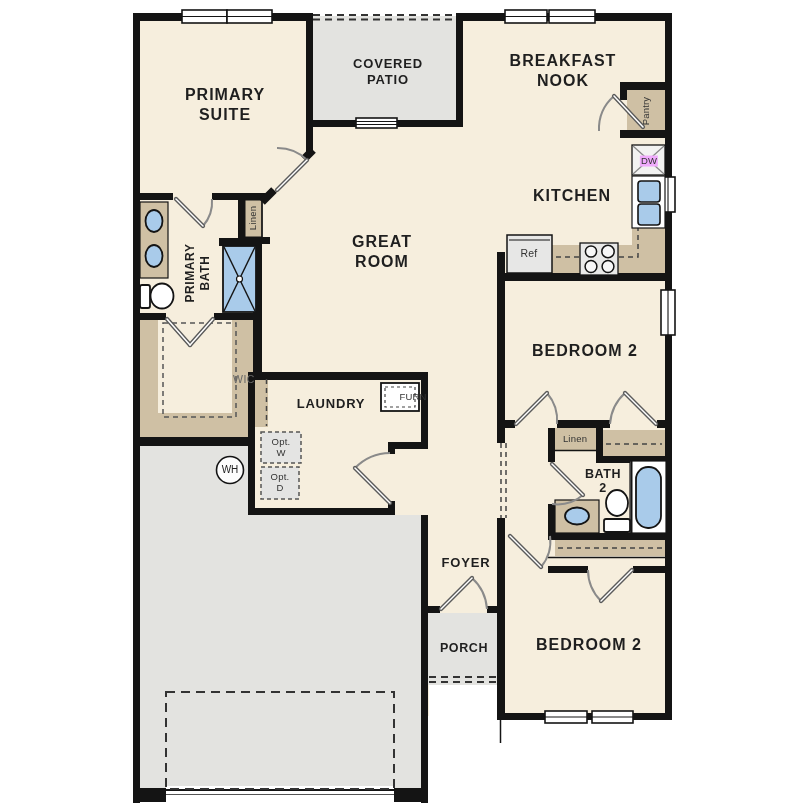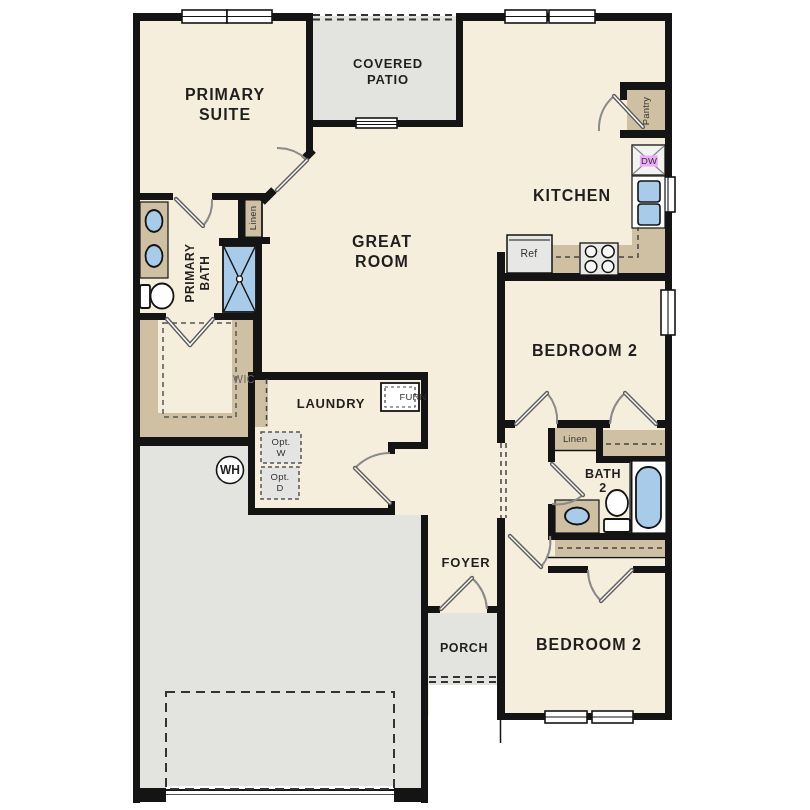--- a/index.html
+++ b/index.html
@@ -11,21 +11,21 @@
          font-family:"Liberation Sans", sans-serif;}
   .stage svg{position:absolute;left:0;top:0;}
   .lbl{position:absolute;transform:translate(-50%,-50%);white-space:pre-line;text-align:center;
        color:#1f1f1f;font-weight:bold;font-size:16px;line-height:1.25;letter-spacing:1px;}
   .lbl.md{font-size:13px;letter-spacing:0.8px;}
   .lbl.sm{font-size:12.5px;letter-spacing:0.6px;}
   .lbl.tiny{font-weight:normal;font-size:9.5px;color:#333;letter-spacing:0.2px;line-height:1.15;}
   .lbl.gray{font-weight:normal;font-size:10.5px;color:#666;letter-spacing:0.5px;margin-left:48px;}
   .lbl.vrt{transform:translate(-50%,-50%) rotate(-90deg);}
   .lbl.chip{background:#f0abfc;padding:0 1px;}
-  .lbl.wh{font-size:12px;font-weight:bold;color:#222;letter-spacing:0;}
+  .lbl.wh{font-size:10px;font-weight:normal;color:#222;letter-spacing:0;}
 </style>
 </head>
 <body>
 
 <div class="stage">
 
 <svg width="810" height="810" viewBox="0 0 810 810">
 
   <g>
     <rect x="136" y="16" width="532" height="700" style="fill:var(--floor)"></rect>
@@ -242,20 +242,22 @@
       <line x1="632" y1="570" x2="601" y2="601"></line>
       <line x1="441" y1="609" x2="472" y2="578"></line>
     </g>
   </g>
 </svg>
 
 <div class="lbl" style="left:225px;top:105px">PRIMARY
 SUITE</div>
 <div class="lbl md" style="left:388px;top:72px">COVERED
 PATIO</div>
+<div class="lbl" style="left:563px;top:71px">BREAKFAST
+NOOK</div>
 <div class="lbl" style="left:572px;top:196px">KITCHEN</div>
 <div class="lbl" style="left:382px;top:252px">GREAT
 ROOM</div>
 <div class="lbl" style="left:585px;top:351px">BEDROOM 2</div>
 <div class="lbl" style="left:589px;top:645px">BEDROOM 2</div>
 <div class="lbl sm" style="left:603px;top:481px;line-height:1.15">BATH
 2</div>
 <div class="lbl sm vrt" style="left:198px;top:273px;font-size:12px">PRIMARY
 BATH</div>
 <div class="lbl gray" style="left:196px;top:380px">WIC</div>

